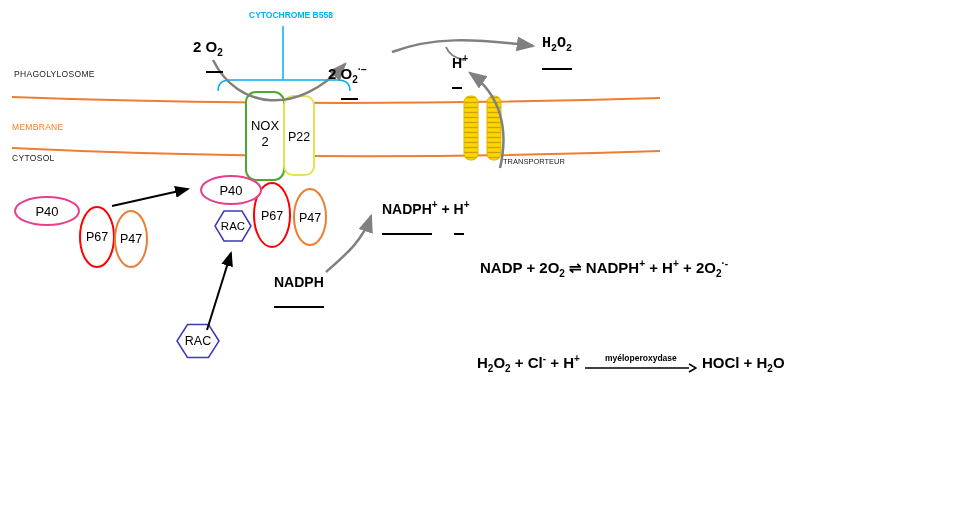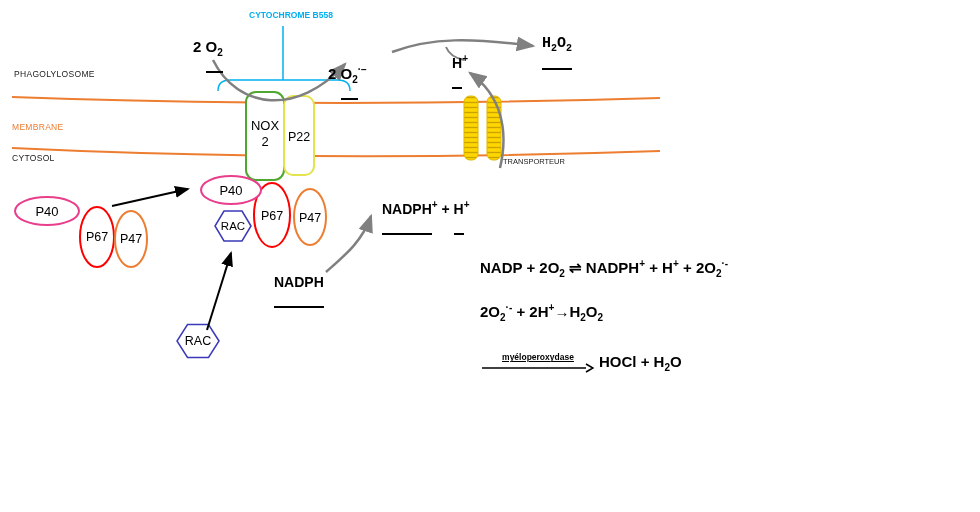--- a/index.html
+++ b/index.html
@@ -15,21 +15,21 @@
   }
   .formula sub, .eq sub{font-size:10px;}
   .formula sup, .eq sup{font-size:10px;}
   .ul{border-bottom:2px solid #000;padding-bottom:16px;}
   .eq{
     position:absolute;font-weight:700;font-size:15px;color:#000;
     white-space:nowrap;display:flex;align-items:center;
   }
   .rxn-arrow{
     display:inline-flex;flex-direction:column;align-items:center;
-    margin:0 5px;vertical-align:middle;text-decoration:underline;
+    margin:0 5px;vertical-align:middle;
   }
   .rxn-arrow .enz{font-size:8.5px;font-weight:700;line-height:1;margin-bottom:1px;}
 </style>
 </head>
 <body>
 
 <div class="canvas">
 
   <svg width="980" height="512" viewBox="0 0 980 512">
     <defs>
@@ -98,24 +98,22 @@
   <div class="formula" style="left:193px;top:38px;"><span><span>2 </span></span><span class="ul"><span>O</span><sub>2</sub></span></div>
   <div class="formula" style="left:328px;top:36px;margin-top:28px;"><span><span>2 </span></span><span class="ul"><span>O</span><sub>2</sub></span><span><sup>·−</sup></span></div>
   <div class="formula" style="left:452px;top:53px;font-size:14px;"><span class="ul"><span>H</span></span><span><sup>+</sup></span></div>
   <div class="formula" style="left:542px;top:35px;font-family:Liberation Mono, monospace;"><span class="ul"><span>H</span><sub>2</sub><span>O</span><sub>2</sub></span></div>
   <div class="formula" style="left:382px;top:199px;font-size:14px;"><span class="ul"><span>NADPH</span></span><span><sup>+</sup><span> + </span></span><span class="ul"><span>H</span></span><span><sup>+</sup></span></div>
   <div class="formula" style="left:274px;top:274px;font-size:14px;text-align:right;"><span class="ul"><span>NADPH</span></span></div>
 
   <div class="eq" style="left:480px;top:258px;">
     <span><span><span>NADP + 2O</span><sub>2</sub><span> ⇌ NADPH</span><sup>+</sup><span> + H</span><sup>+</sup><span> + 2O</span><sub>2</sub><sup>·-</sup></span></span>
   </div>
-  <div class="eq" style="left:480px;top:302px;">
-    <span><span><span>2O</span><sub>2</sub><sup>·-</sup><span> + 2H</span><sup>+</sup><span>→H</span><sub>2</sub><span>O</span><sub>2</sub></span></span>
-  </div>
   <div class="eq" style="left:477px;top:353px;">
+    <span><span><span>H</span><sub>2</sub><span>O</span><sub>2</sub><span> + Cl</span><sup>-</sup><span> + H</span><sup>+</sup></span></span>
     <span class="rxn-arrow">
       <span class="enz">myéloperoxydase</span>
       <svg width="112" height="10" viewBox="0 0 112 10">
         <path d="M0 5 H104" stroke="#000" stroke-width="1.6" fill="none"></path>
         <path d="M104 1 L111 5 L104 9" stroke="#000" stroke-width="1.6" fill="none"></path>
       </svg>
     </span>
     <span><span><span>HOCl + H</span><sub>2</sub><span>O</span></span></span>
   </div>
 

